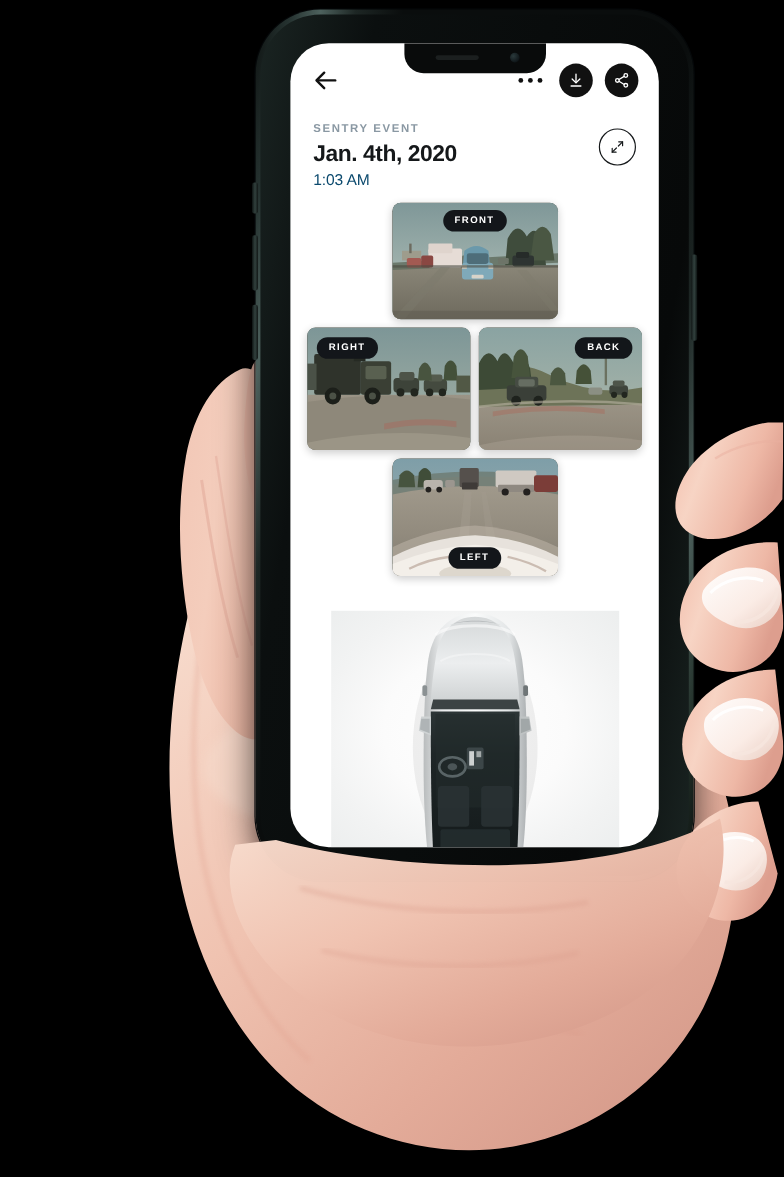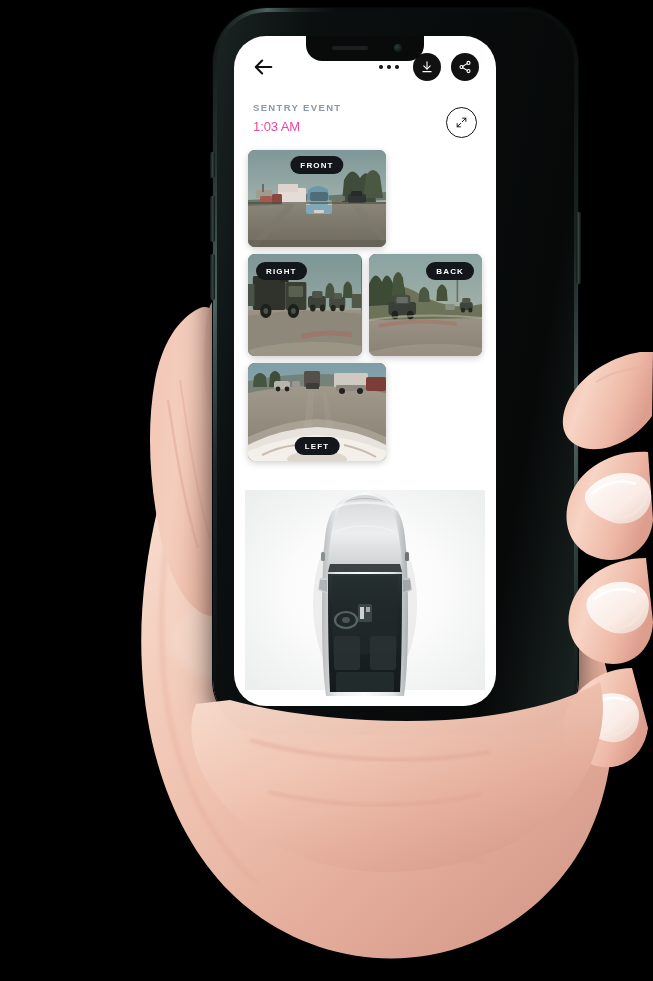--- a/index.html
+++ b/index.html
@@ -22,21 +22,21 @@
     background:linear-gradient(100deg,#1a2422,#0b0f0f 20%,#070909 80%,#1a2422);
   }
   .side-btn{position:absolute;background:linear-gradient(90deg,#0d1312,#32413e,#121817);border-radius:2px;z-index:4;}
   #btn-mute{left:210px;top:152px;width:5px;height:26px;}
   #btn-volup{left:210px;top:196px;width:5px;height:46px;}
   #btn-voldn{left:210px;top:254px;width:5px;height:46px;}
   #btn-power{left:576px;top:212px;width:5px;height:72px;background:linear-gradient(270deg,#0d1312,#32413e,#121817);}
 
   
   #screen{
-    position:absolute;left:234px;top:36px;width:262px;height:670px;
+    position:absolute;left:242px;top:36px;width:307px;height:670px;
     background:#fff;border-radius:32px;overflow:hidden;z-index:5;
   }
   #notch{
     position:absolute;left:50%;transform:translateX(-50%);top:0;width:118px;height:25px;
     background:#090b0b;border-radius:0 0 16px 16px;z-index:20;
   }
   #notch .speaker{position:absolute;left:26px;top:10px;width:36px;height:4px;border-radius:2px;background:#1b1f1f;}
   #notch .frontcam{position:absolute;right:22px;top:8px;width:8px;height:8px;border-radius:50%;
     background:radial-gradient(circle at 35% 35%,#2b3a3c,#10171a 70%);}
 
@@ -49,27 +49,27 @@
   .dots i{width:4px;height:4px;border-radius:50%;background:#111;display:block;}
   .circle-btn{width:28px;height:28px;border-radius:50%;background:#111;display:flex;align-items:center;justify-content:center;cursor:pointer;}
   .circle-btn + .circle-btn{margin-left:10px;}
   .circle-btn svg{width:14px;height:14px;fill:none;stroke:#fff;stroke-width:1.9;stroke-linecap:round;stroke-linejoin:round;}
 
   
   .titlewrap{padding:4px 19px 0 19px;display:flex;align-items:flex-start;flex-shrink:0;}
   .titletext{flex:1;}
   .eyebrow{font-size:9.5px;letter-spacing:1.35px;font-weight:700;color:#8a98a3;margin:0 0 6px;}
   .bigdate{font-size:19px;font-weight:700;color:#15181a;letter-spacing:-.35px;line-height:1.05;margin:0;}
-  .smalltime{font-size:13px;font-weight:400;color:#ec4899;margin:3px 0 0;letter-spacing:-.1px;}
+  .smalltime{font-size:13px;font-weight:400;color:#0c4a6e;margin:3px 0 0;letter-spacing:-.1px;}
   .expand-btn{width:29px;height:29px;border-radius:50%;border:1.4px solid #15181a;display:flex;align-items:center;justify-content:center;margin-top:5px;cursor:pointer;flex-shrink:0;}
   .expand-btn svg{width:13px;height:13px;fill:none;stroke:#15181a;stroke-width:1.8;stroke-linecap:round;stroke-linejoin:round;}
 
   
   .cams{padding:12px 14px 0;flex-shrink:0;}
-  .camrow{display:flex;justify-content:flex-start;gap:7px;margin-bottom:7px;}
+  .camrow{display:flex;justify-content:center;gap:7px;margin-bottom:7px;}
   .cam{position:relative;border-radius:7px;overflow:hidden;box-shadow:0 2px 7px rgba(0,0,0,.20);background:#4a5046;cursor:pointer;}
   .cam.front{width:138px;height:97px;}
   .cam.side{width:140px;height:102px;}
   .cam.back{width:138px;height:98px;}
   .camlabel{
     position:absolute;background:#13161a;color:#fff;font-size:8px;font-weight:700;
     letter-spacing:1.15px;padding:4.5px 10px;border-radius:11px;z-index:4;white-space:nowrap;
   }
   .lbl-top-center{top:6px;left:50%;transform:translateX(-50%);}
   .lbl-top-left{top:8px;left:8px;}
@@ -195,20 +195,21 @@
               <circle cx="18" cy="19" r="2.6"></circle>
             <line x1="8.3" y1="10.8" x2="15.7" y2="6.2"></line>
               <line x1="8.3" y1="13.2" x2="15.7" y2="17.8"></line>
           </svg>
         </span>
       </div>
 
       <div class="titlewrap">
         <div class="titletext">
           <p class="eyebrow">SENTRY EVENT</p>
+          <p class="bigdate">Jan. 4th, 2020</p>
           <p class="smalltime">1:03 AM</p>
         </div>
         <span class="expand-btn">
           <svg viewBox="0 0 24 24">
             <polyline points="14,4 20,4 20,10"></polyline>
               <line x1="20" y1="4" x2="13.5" y2="10.5"></line>
             <polyline points="10,20 4,20 4,14"></polyline>
               <line x1="4" y1="20" x2="10.5" y2="13.5"></line>
           </svg>
         </span>

